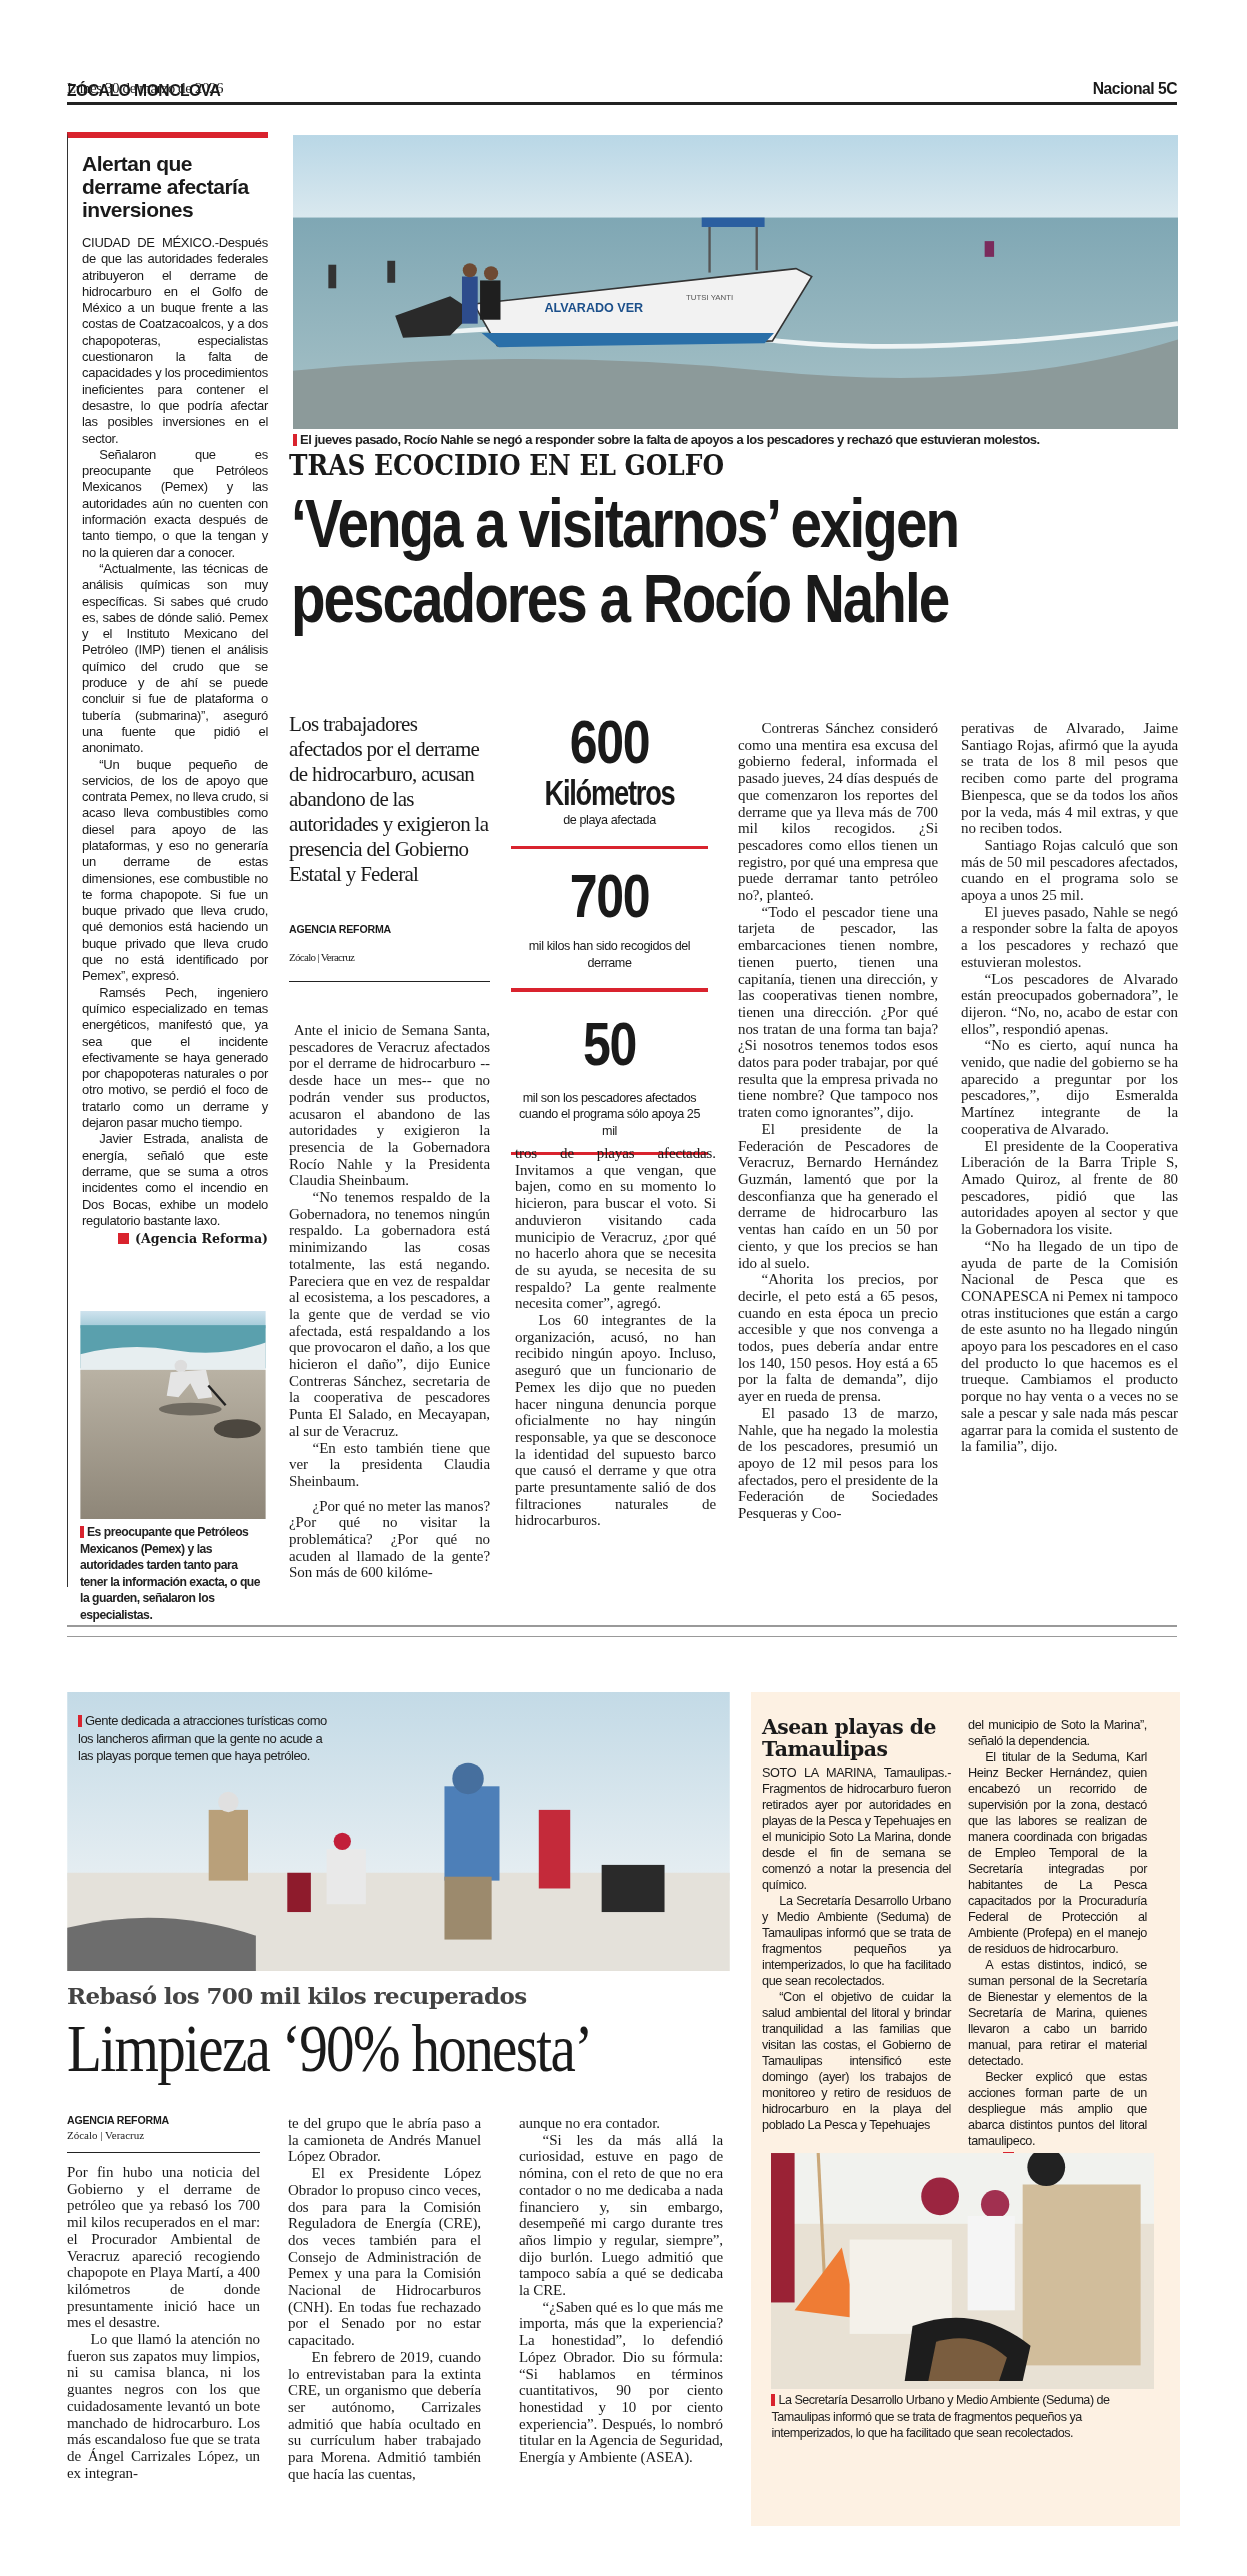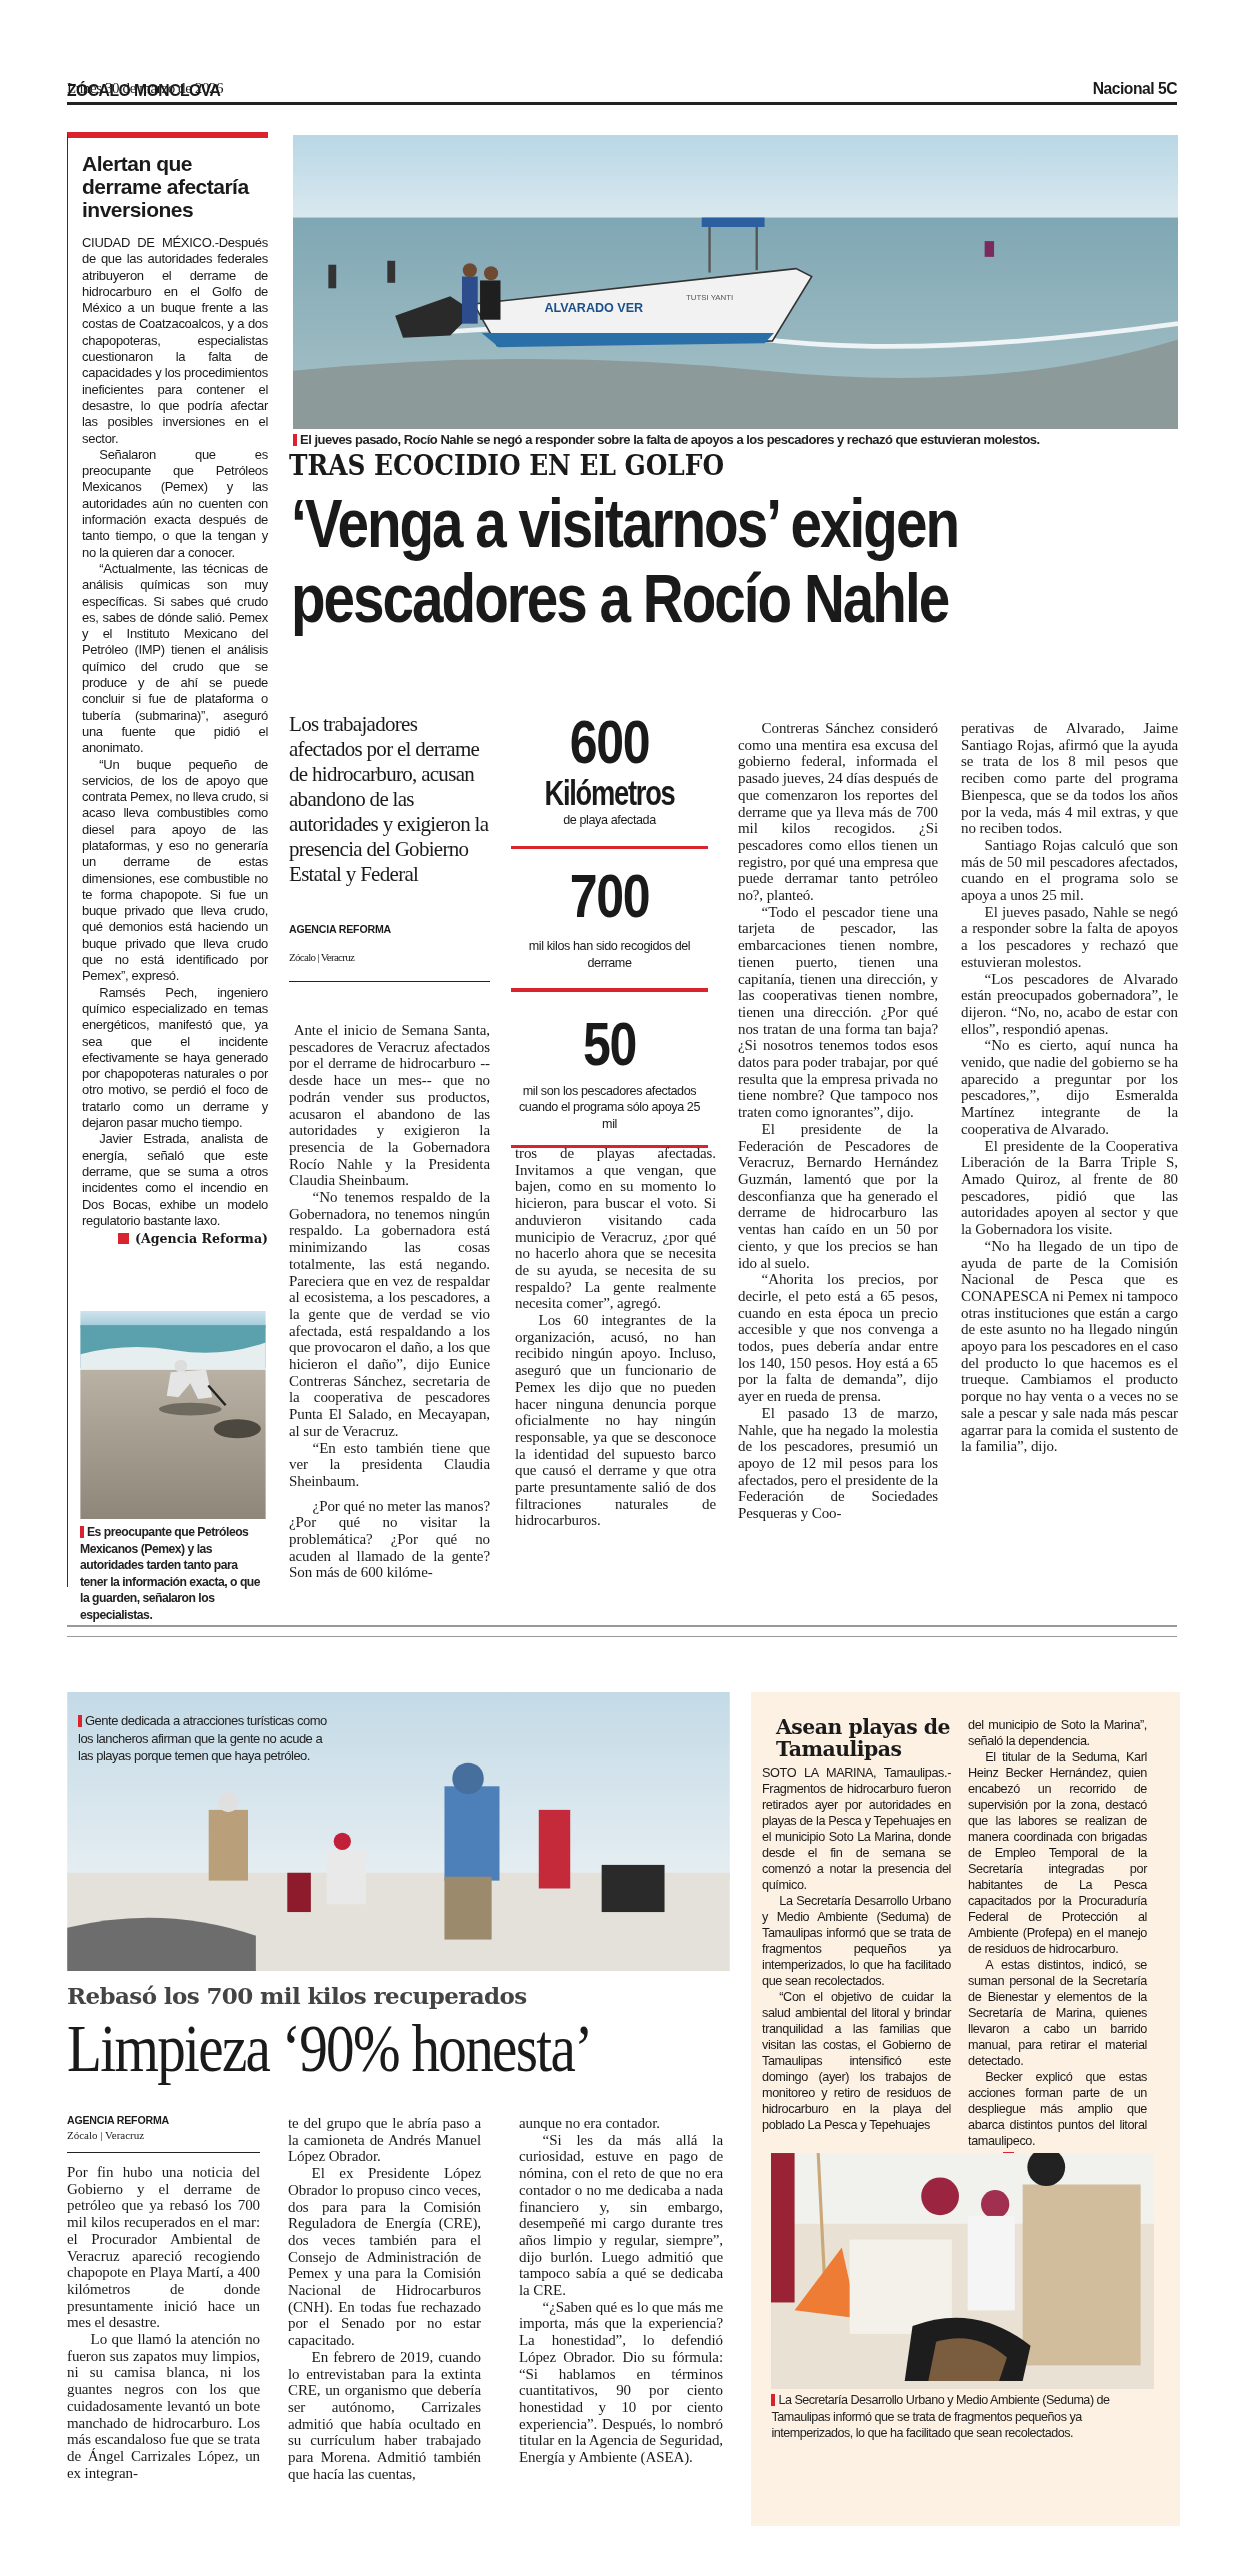--- a/index.html
+++ b/index.html
@@ -46,21 +46,21 @@
   .serif-body p { text-indent: 23.6px; }
   .serif-body p.first { text-indent: 4.7px; }
 
   .section-rule { left: 67px; width: 1110px; height: 1.6px; background: #999; }
 
   
   #sub-kicker { left: 67px; top: 1982px; font-family: "DejaVu Serif", serif; font-weight: bold; font-size: 23px; color: #444; letter-spacing: -0.6px; }
   #headline2 { left: 67px; top: 2013px; font-family: "Liberation Serif", serif; font-size: 68px; line-height: 71px; letter-spacing: -2px; transform: scaleX(0.84); transform-origin: left; white-space: nowrap; }
 
   #tam-box { left: 751px; top: 1692px; width: 429px; height: 834px; background: #fdf1e3; padding: 23.6px 11px 0 11px; }
-  #tam-box h2 { font-family: "DejaVu Serif", serif; font-weight: bold; font-size: 20.4px; line-height: 22px; letter-spacing: -0.5px; margin-left: 14px; }
+  #tam-box h2 { font-family: "DejaVu Serif", serif; font-weight: bold; font-size: 20.4px; line-height: 22px; letter-spacing: -0.5px; }
   .tam-col { position: absolute; width: 189px; font-family: "Liberation Sans", sans-serif; font-size: 12.7px; line-height: 16px; letter-spacing: -0.4px; text-align: justify; }
   .tam-col p { text-indent: 17.3px; }
   .tam-col p.first { text-indent: 0; }
 </style>
 </head>
 <body>
 
 <div id="masthead" class="abs">
   <span class="date">Lunes 30 de marzo de 2026</span>
   <span class="paper">ZÓCALO MONCLOVA</span>
@@ -171,21 +171,21 @@
     <div class="stat-desc">de playa afectada</div>
   </div>
   <div class="stat-rule"></div>
   <div>
     <span class="stat-num">700</span>
     <div class="stat-desc" style="margin-top:11px;">mil kilos han sido recogidos del derrame</div>
   </div>
   <div class="stat-rule" style="margin-bottom:22px;"></div>
   <div>
     <span class="stat-num">50</span>
-    <div class="stat-desc" style="margin-top:8px;">mil son los pescadores afectados cuando el programa sólo apoya 25 mil</div>
+    <div class="stat-desc" style="margin-top:15px;">mil son los pescadores afectados cuando el programa sólo apoya 25 mil</div>
   </div>
   <div class="stat-rule" style="margin-top:12.6px;"></div>
 </div>
 
 <div class="abs serif-body" style="left:515px; top:1145px; width:201px;">
   <p class="first" style="text-indent:0;">tros de playas afectadas. Invitamos a que vengan, que bajen, como en su momento lo hicieron, para buscar el voto. Si anduvieron visitando cada municipio de Veracruz, ¿por qué no hacerlo ahora que se necesita de su ayuda, se necesita de su respaldo? La gente realmente necesita comer”, agregó.</p>
   <p>Los 60 integrantes de la organización, acusó, no han recibido ningún apoyo. Incluso, aseguró que un funcionario de Pemex les dijo que no pueden hacer ninguna denuncia porque oficialmente no hay ningún responsable, ya que se desconoce la identidad del supuesto barco que causó el derrame y que otra parte presuntamente salió de dos filtraciones naturales de hidrocarburos.</p>
 </div>
 
 <div class="abs serif-body" style="left:738px; top:720px; width:200px;">

